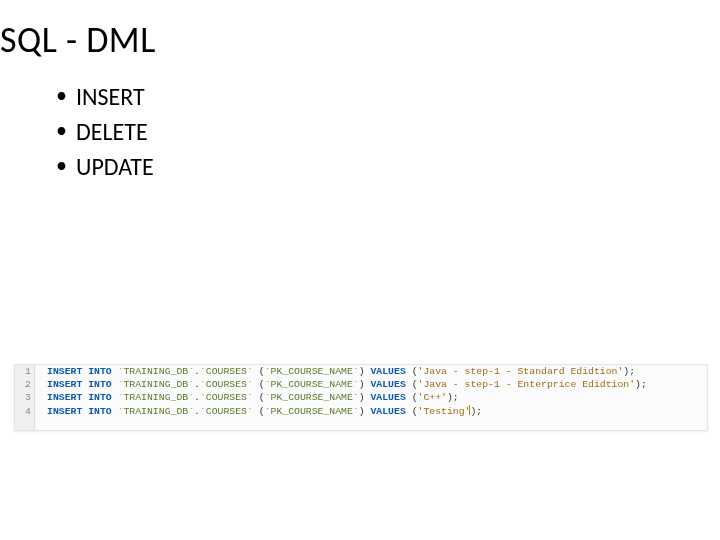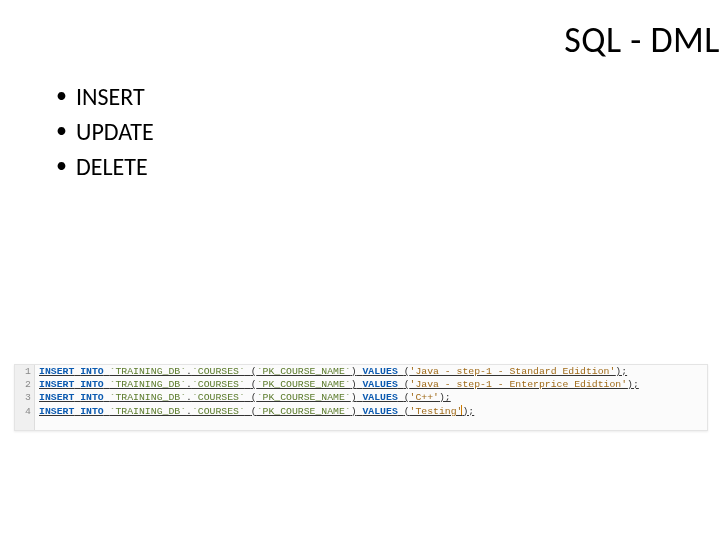--- a/index.html
+++ b/index.html
@@ -12,21 +12,21 @@
     color: #000;
     overflow: hidden;
   }
   .slide {
     position: relative;
     width: 720px;
     height: 540px;
     box-sizing: border-box;
   }
   .title {
-    text-align: right;
+    text-align: left;
     font-size: 36px;
     font-weight: 400;
     margin-top: 18px;
     margin-bottom: 18px;
     letter-spacing: 0.5px;
   }
   .bullets {
     margin: 0 0 0 56px;
     padding: 0;
     list-style: none;
@@ -65,25 +65,24 @@
     width: 14px;
     text-align: right;
     color: #888;
     background: #f0f0f0;
     border-right: 1px solid #ddd;
     padding: 0 3px 0 2px;
     user-select: none;
     vertical-align: top;
   }
   .code-cell {
-    padding: 0 4px;
+    padding: 0 12px;
     white-space: pre;
     color: #333;
     vertical-align: top;
-    text-decoration: underline;
   }
   .kw  { color: #0b5ab0; font-weight: bold; }
   .id  { color: #5a7a2a; }
   .pn  { color: #333; }
   .str { color: #a06a18; }
   .cursor {
     display: inline-block;
     width: 1px;
     height: 10px;
     background: #cc7a00;
@@ -94,22 +93,22 @@
 </style>
 </head>
 <body>
 
 <div class="slide">
 
   <div class="title">SQL - DML</div>
 
   <ul class="bullets">
     <li>INSERT</li>
+    <li>DELETE</li>
     <li>UPDATE</li>
-    <li>DELETE</li>
   </ul>
 
   <div class="code-area">
     <table class="code-table">
       <tbody>
           <tr>
         <td class="gutter">1</td>
         <td class="code-cell"><span class="kw">INSERT</span> <span class="kw">INTO</span> <span class="id">`TRAINING_DB`</span><span class="pn">.</span><span class="id">`COURSES`</span> <span class="pn">(</span><span class="id">`PK_COURSE_NAME`</span><span class="pn">)</span> <span class="kw">VALUES</span> <span class="pn">(</span><span class="str">'Java - step-1 - Standard Edidtion'</span><span class="pn">);</span></td>
       </tr>
       <tr>

